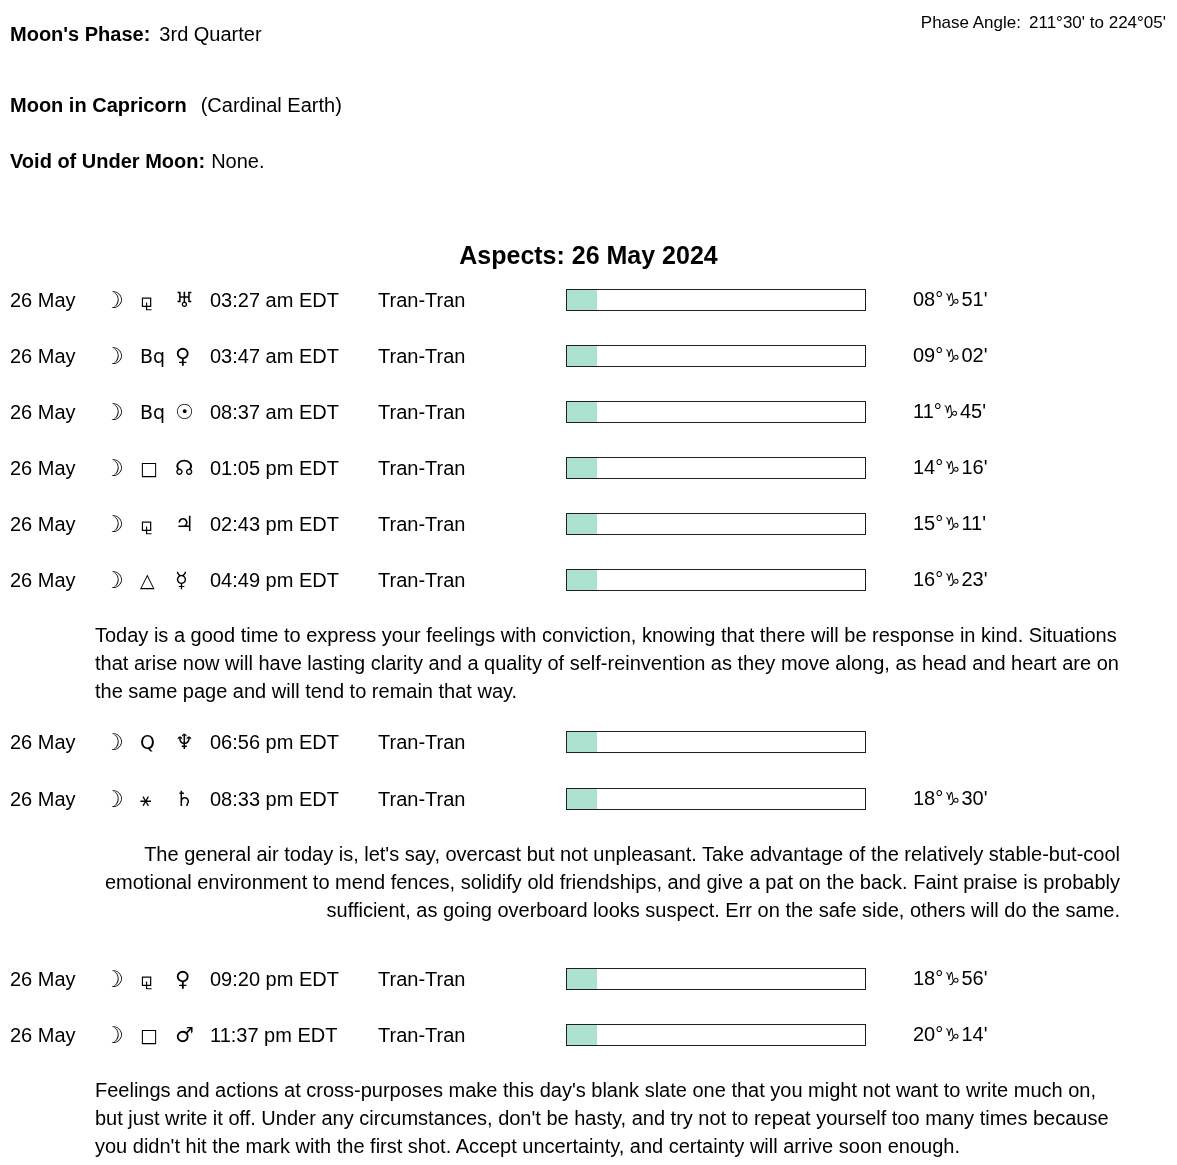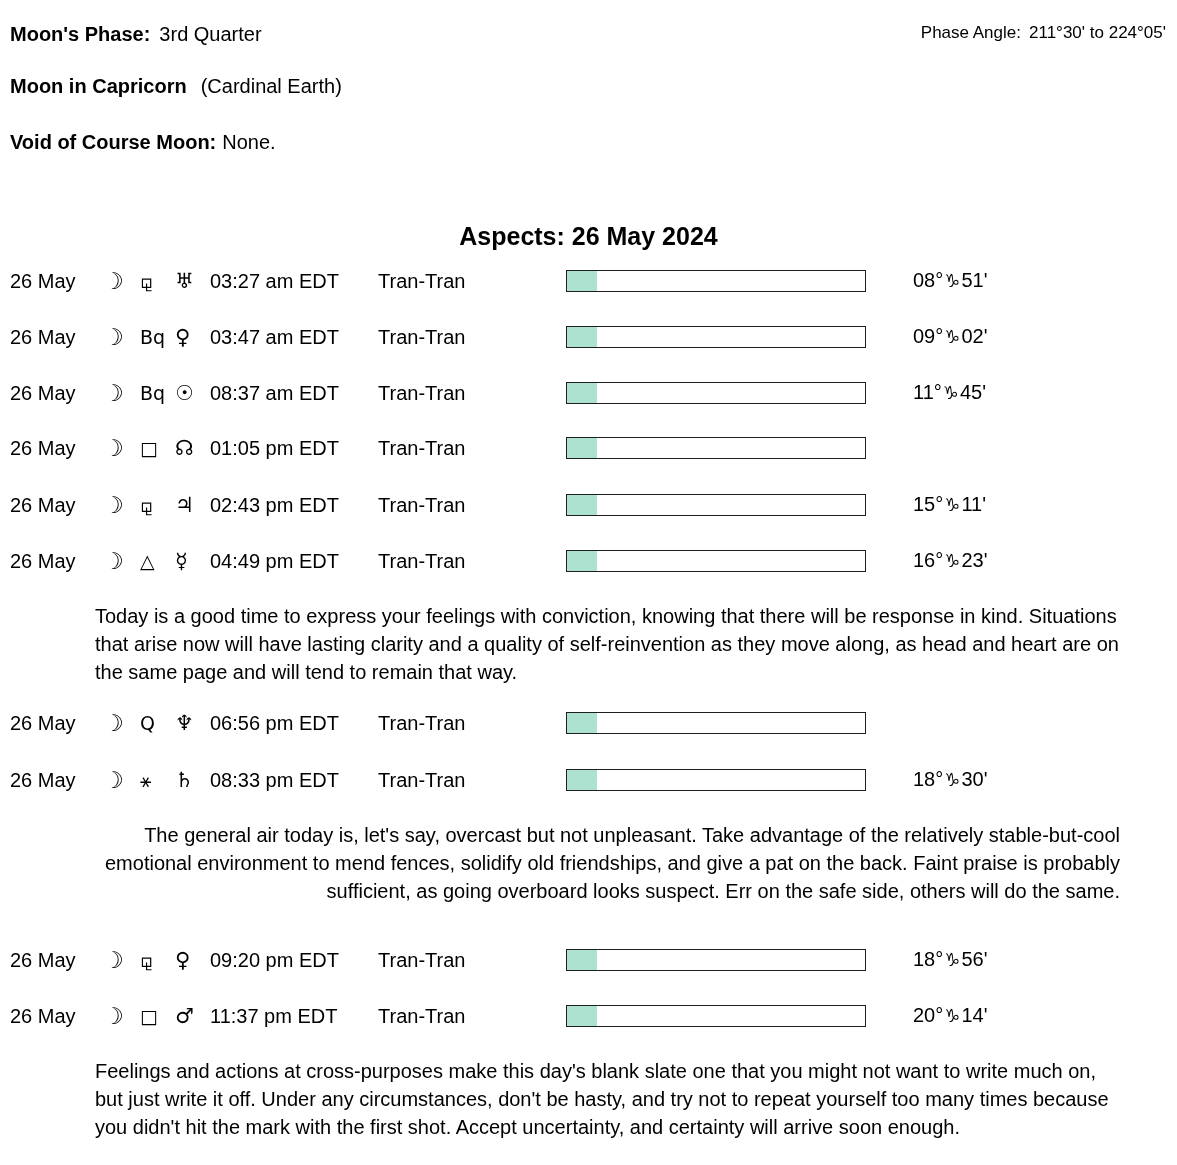--- a/index.html
+++ b/index.html
@@ -7,27 +7,27 @@
     width: 1177px; height: 1165px;
     font-family: "Liberation Sans", sans-serif;
     color: #000; font-size: 20px; position: relative; overflow: hidden;
   }
   .b { font-weight: bold; }
 
   
   .hdr { position: relative; padding: 20px 0 0 10px; }
   .hline { height: 24px; line-height: 24px; white-space: nowrap; }
   .hline.l1 { margin-top: 2px; }
-  .hline.l2 { margin-top: 28px; }
+  .hline.l2 { margin-top: 47px; }
   .hline.l3 { margin-top: 32px; }
   .val-gap { margin-left: 9px; }
   .val-gap-wide { margin-left: 14px; }
   .val-gap-sm { margin-left: 6px; }
   .phase-angle {
-    position: absolute; top: 22px; right: 11px;
+    position: absolute; top: 12px; right: 11px;
     font-size: 17px; line-height: 22px; white-space: nowrap;
   }
   .phase-angle .pa-val { margin-left: 8px; }
 
   
   .aspects-title {
     margin-top: 70px; margin-bottom: 17px;
     text-align: center; font-weight: bold; font-size: 25px; height: 25px; line-height: 25px;
   }
 
@@ -70,21 +70,21 @@
   <div class="hline l1">
     <span class="b">Moon's Phase:</span><span class="val-gap">3rd Quarter</span>
   </div>
   <div class="phase-angle">
     <span>Phase Angle:</span><span class="pa-val">211°30' to 224°05'</span>
   </div>
   <div class="hline l2">
     <span class="b">Moon in Capricorn</span><span class="val-gap-wide">(Cardinal Earth)</span>
   </div>
   <div class="hline l3">
-    <span class="b">Void of Course Moon:</span><span class="val-gap-sm">None.</span>
+    <span class="b">Void of Under Moon:</span><span class="val-gap-sm">None.</span>
   </div>
 </div>
 
 <div class="aspects-title">Aspects: 26 May 2024</div>
 
 <div class="aspect-row">
   <span class="cell">26 May</span>
   <span class="glyph moon-g">☽</span>
   <span class="glyph aspect-g">⚼</span>
   <span class="glyph">♅</span>
@@ -129,20 +129,21 @@
   <span class="cell">26 May</span>
   <span class="glyph moon-g">☽</span>
   <span class="glyph aspect-g">□</span>
   <span class="glyph">☊</span>
   <span class="cell">01:05 pm EDT</span>
   <span class="cell">Tran-Tran</span>
   <span class="bar">
       <span class="bar-fill" style="width: 10%; background-color: rgb(173, 226, 208);"></span>
     </span>
   <span></span>
+  <span class="degree"><span>14°</span><span class="sign">♑</span><span>16'</span></span>
 </div>
 
 <div class="aspect-row">
   <span class="cell">26 May</span>
   <span class="glyph moon-g">☽</span>
   <span class="glyph aspect-g">⚼</span>
   <span class="glyph">♃</span>
   <span class="cell">02:43 pm EDT</span>
   <span class="cell">Tran-Tran</span>
   <span class="bar">

